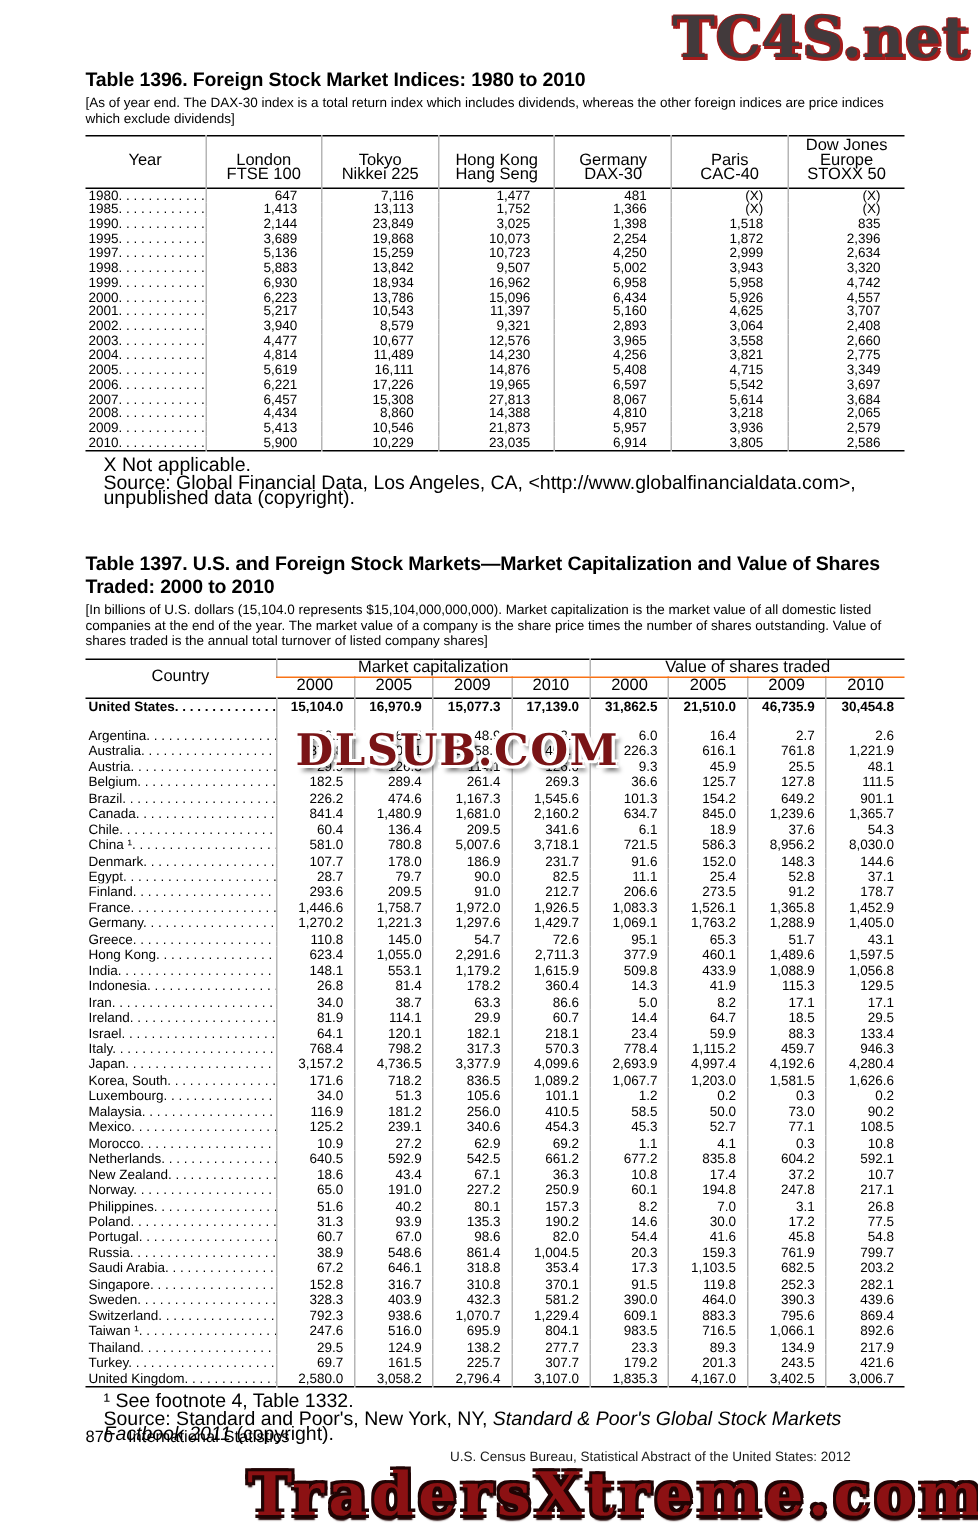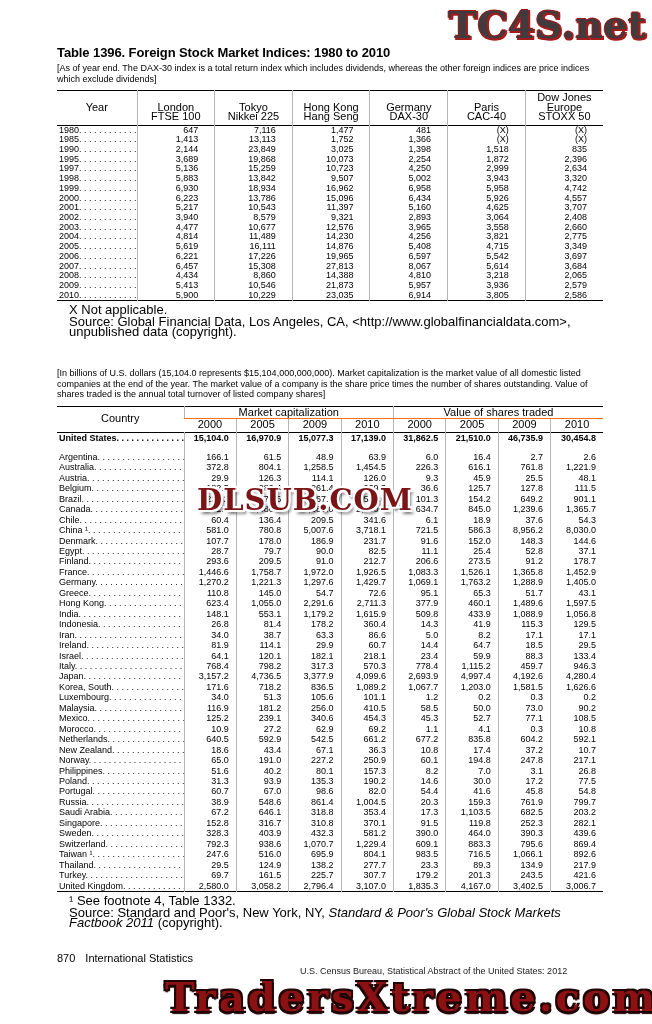--- a/index.html
+++ b/index.html
@@ -258,20 +258,21 @@
           <td class="num">3,805</td>
           <td class="num">2,586</td>
         </tr>
       </tbody>
   </table>
   <p class="fn first">X Not applicable.</p>
   <p class="fn">Source: Global Financial Data, Los Angeles, CA, &lt;http://www.globalfinancialdata.com&gt;, unpublished data (copyright).</p>
 </section>
 
 <section class="sec" id="sec1397">
+  <h2 class="tbltitle">Table 1397. U.S. and Foreign Stock Markets—Market Capitalization and Value of Shares Traded: 2000 to 2010</h2>
   <p class="note">[In billions of U.S. dollars (15,104.0 represents $15,104,000,000,000). Market capitalization is the market value of all domestic listed companies at the end of the year. The market value of a company is the share price times the number of shares outstanding. Value of shares traded is the annual total turnover of listed company shares]</p>
   <table class="t97">
     <colgroup>
       <col style="width:127px">
       <col>
         <col>
         <col>
         <col>
         <col>
         <col>

